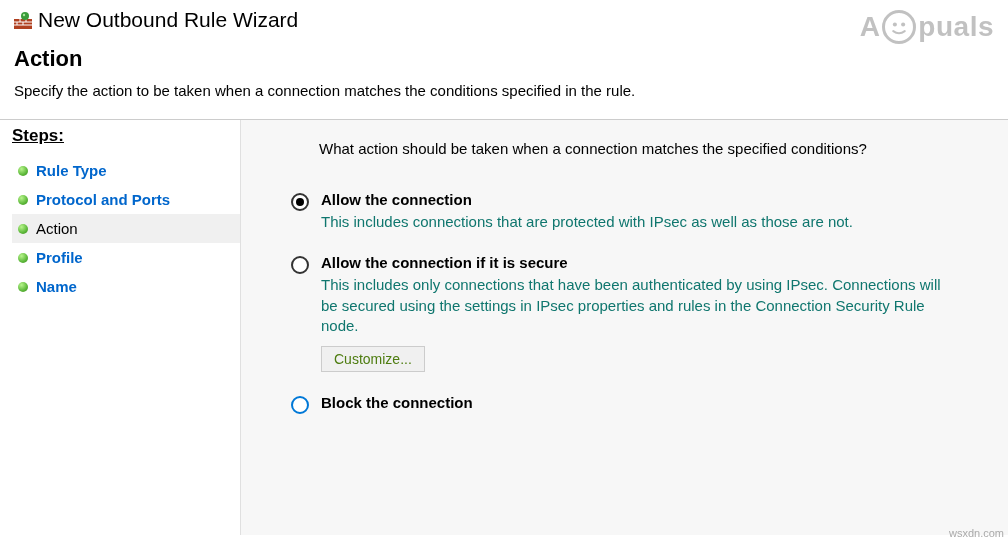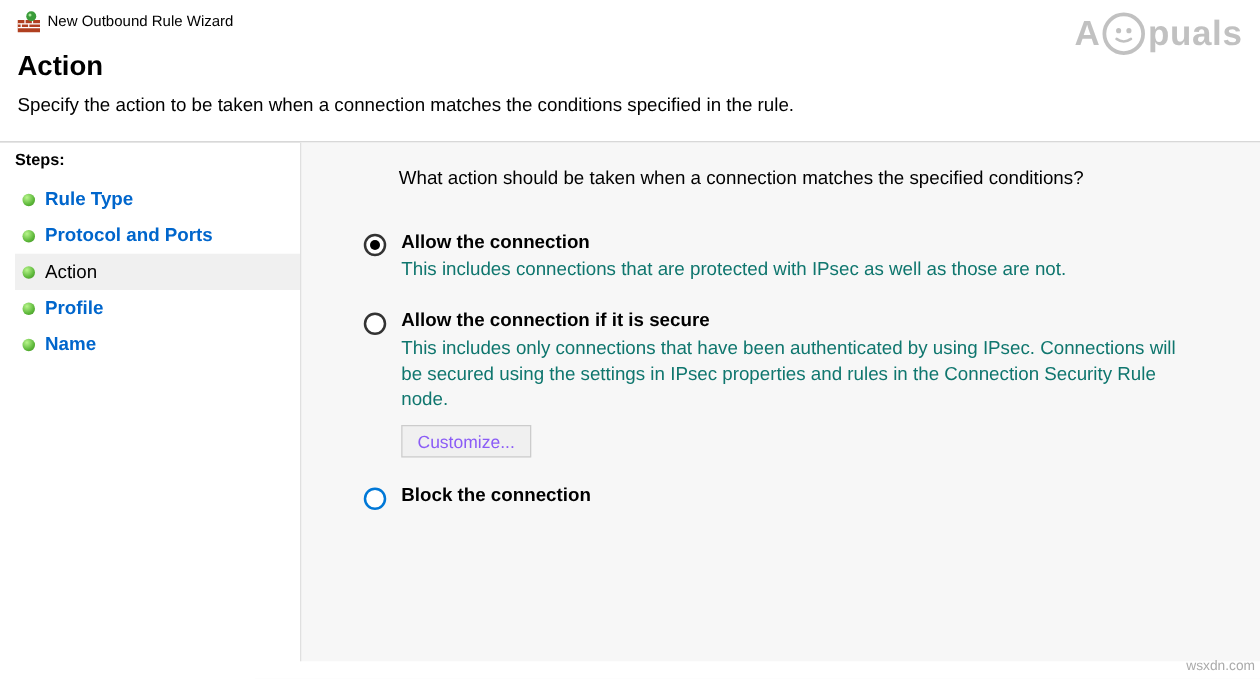--- a/index.html
+++ b/index.html
@@ -26,21 +26,21 @@
       gap: 6px;
       margin-bottom: 14px;
     }
     .firewall-icon {
       width: 18px;
       height: 18px;
       display:inline-block;
       position: relative;
     }
     .window-title {
-      font-size: 12px;
+      font-size: 21px;
       font-weight: 400;
     }
     .page-heading {
       font-size: 22px;
       font-weight: bold;
       margin-bottom: 10px;
     }
     .page-subtext {
       font-size: 15px;
       color: #000;
@@ -53,22 +53,23 @@
     .content {
       display: flex;
       height: calc(100% - 128px);
     }
     .steps-panel {
       width: 240px;
       padding: 6px 0 0 12px;
     }
     .steps-heading {
       font-weight: bold;
-      font-size: 13px;
+      font-size: 17px;
       margin-bottom: 10px;
+      text-decoration: underline;
     }
     .step-item {
       display: flex;
       align-items: center;
       gap: 8px;
       padding: 6px 6px;
       font-size: 15px;
       cursor: pointer;
     }
     .step-item.active {
@@ -140,21 +141,21 @@
     .option-desc {
       font-size: 15px;
       color: #0f766e;
       line-height: 1.35;
       max-width: 640px;
     }
     .customize-btn {
       margin-top: 10px;
       padding: 4px 12px;
       font-size: 14px;
-      color: #8b5cf6;
+      color: #4d7c0f;
       background: #f0f0f0;
       border: 1px solid #ccc;
       cursor: default;
     }
     .watermark {
       position: absolute;
       top: 10px;
       right: 14px;
       font-size: 28px;
       font-weight: bold;

